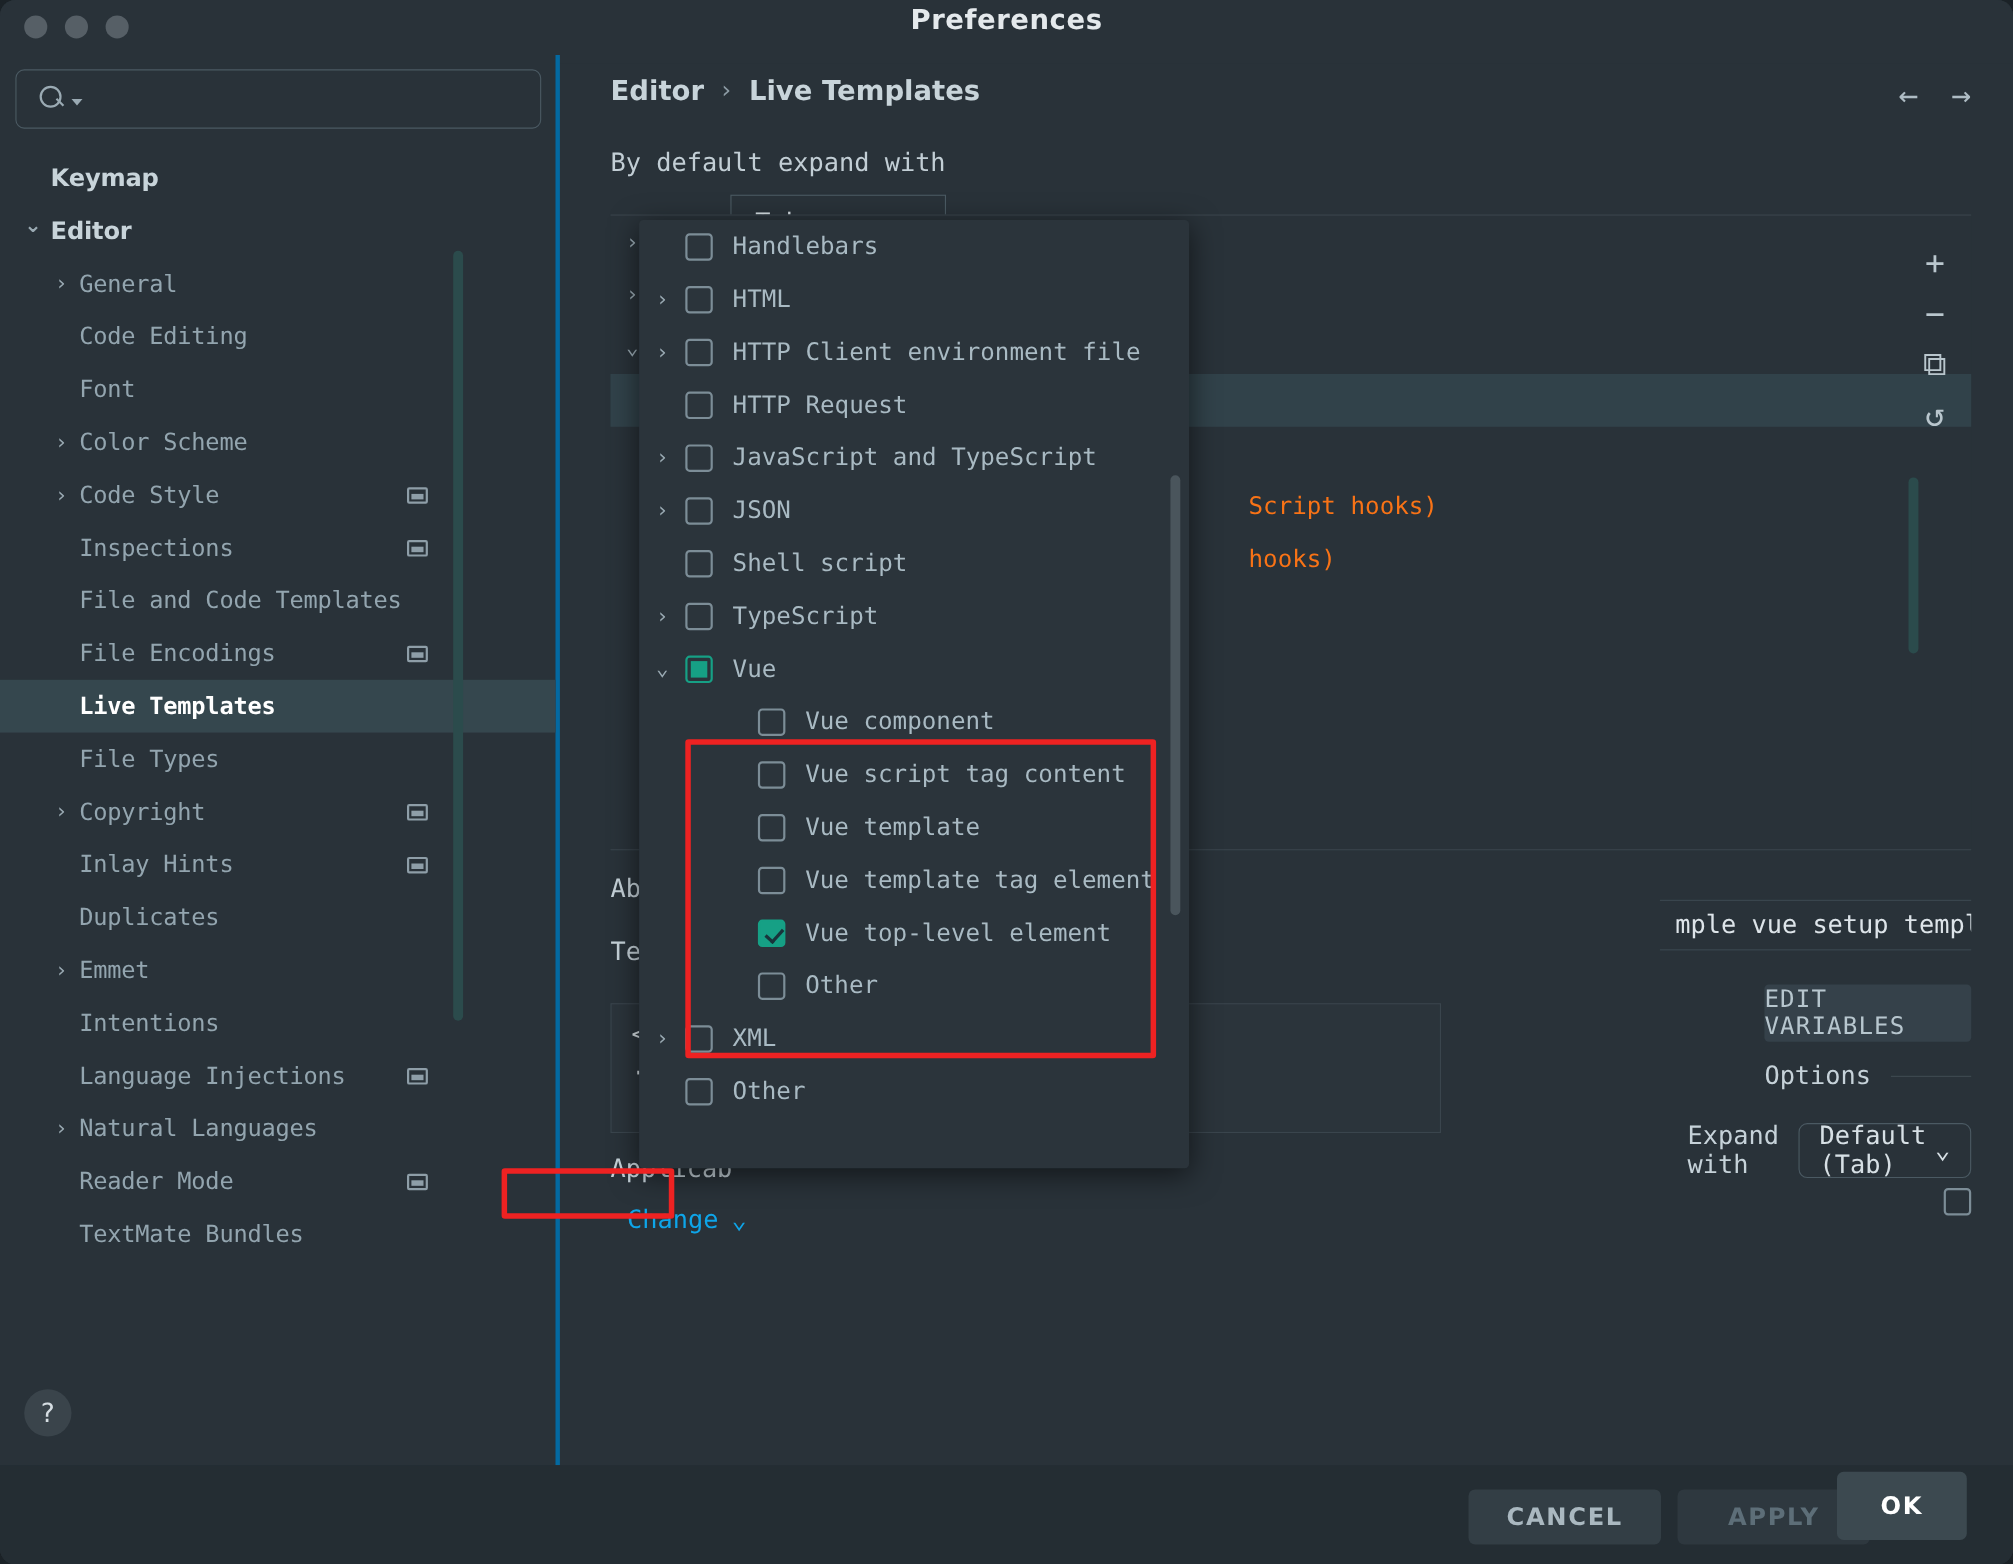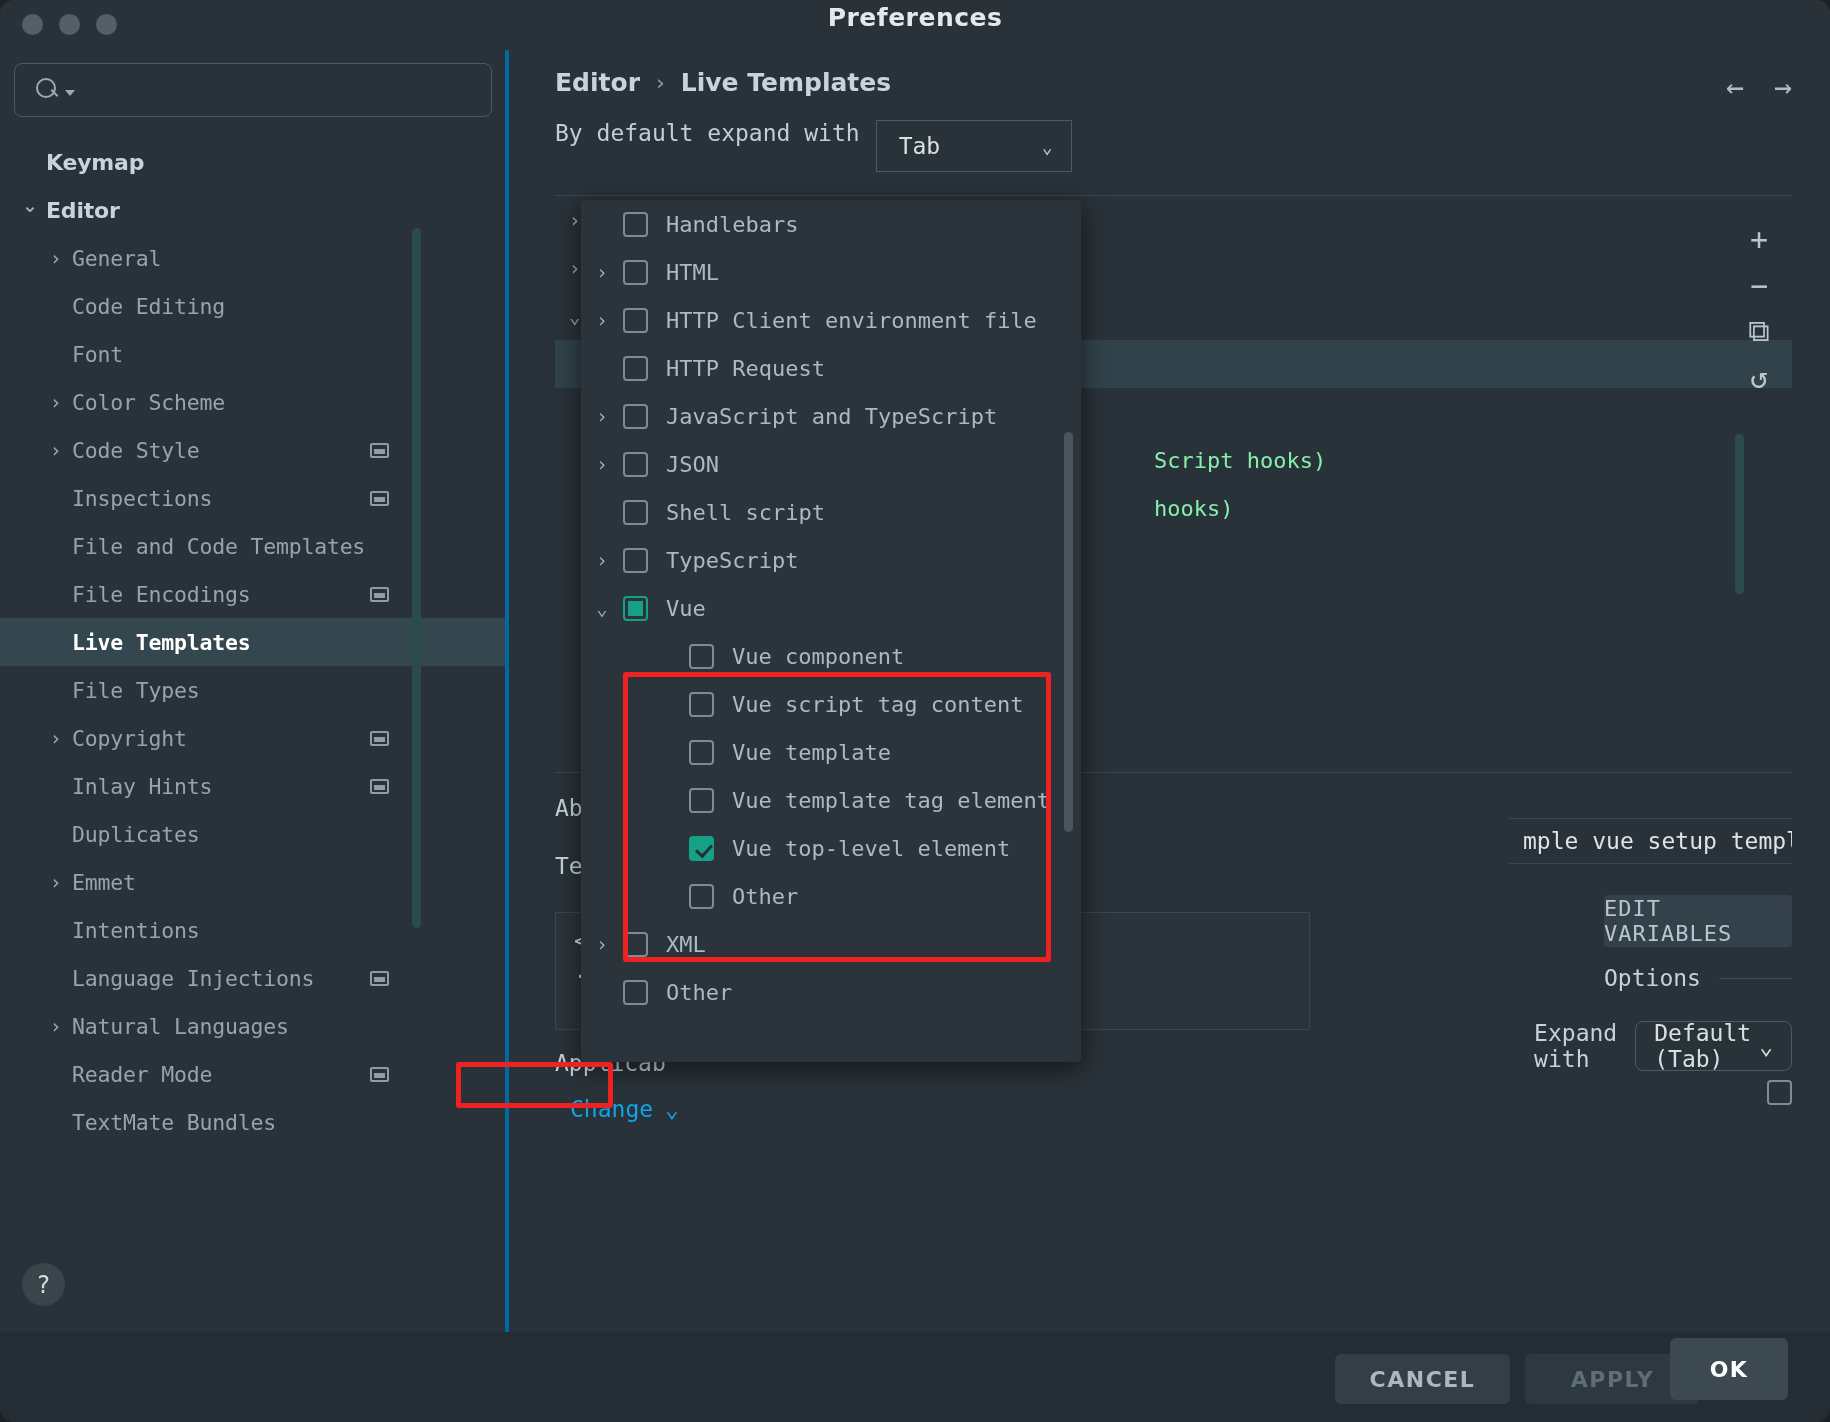--- a/index.html
+++ b/index.html
@@ -91,21 +91,21 @@
   .breadcrumb {
     position: absolute; left: 46px; top: 18px;
     color: #c8d4da; font-size: 25px; font-weight: bold;
     font-family: "DejaVu Sans", sans-serif; display: flex; align-items: center; gap: 16px;
   }
   .bc-sep { color: #8c9ba4; font-weight: normal; font-size: 22px; }
   .nav-arrows { position: absolute; right: 38px; top: 22px; display: flex; gap: 30px; }
   .nav-arrow { color: #aebcc4; font-size: 30px; line-height: 1; }
 
   .expandrow {
-    position: absolute; left: 46px; top: 70px; display: flex; align-items: flex-start; gap: 16px;
+    position: absolute; left: 46px; top: 85px; display: flex; align-items: flex-end; gap: 16px; flex-direction: column;
   }
   .expandrow .lbl { color: #c2ced5; font-size: 23px; }
   .combo {
     border: 1px solid #4b5a63; border-radius: 0; height: 52px; min-width: 196px;
     display: flex; align-items: center; justify-content: space-between;
     padding: 0 18px 0 22px; color: #d7e0e5; font-size: 23px;
   }
   .combo .cchev { color: #c2ced5; font-size: 18px; margin-left: 24px; }
 
   
@@ -124,21 +124,21 @@
     flex: none; position: relative; background: transparent;
   }
   .cb.on { background: #16a085; border-color: #16a085; }
   .cb.on::after {
     content: ""; position: absolute; left: 8px; top: 3px; width: 7px; height: 13px;
     border: solid #13343a; border-width: 0 3px 3px 0; transform: rotate(42deg);
   }
   .tpl-label { margin-left: 16px; }
   .tpl-row.child { padding-left: 36px; }
   .tpl-row.selrow { background: #31424a; }
-  .desc-col { position: absolute; left: 599px; color: #86efac; font-size: 22px; }
+  .desc-col { position: absolute; left: 580px; color: #f97316; font-size: 22px; }
 
   .tpl-scroll {
     position: absolute; right: 48px; top: 238px; width: 9px; height: 160px;
     background: #2b4b4c; border-radius: 5px;
   }
 
   .side-tools { position: absolute; right: -2px; top: 20px; width: 70px; }
   .stool { height: 46px; display: flex; align-items: center; justify-content: center;
            color: #b9c6cd; font-size: 30px; }
 

